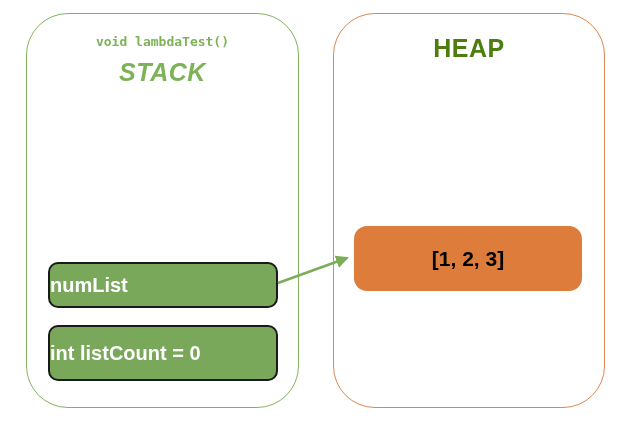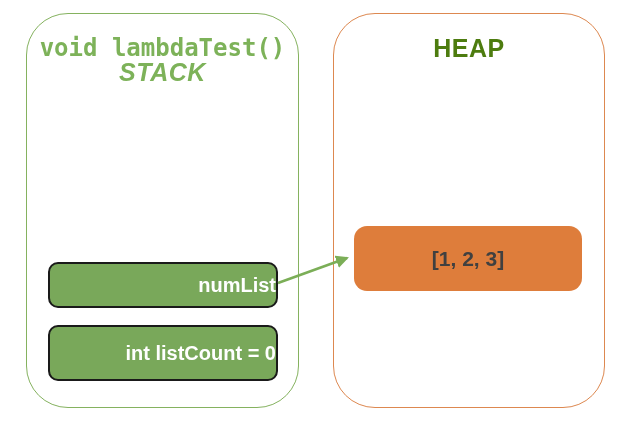--- a/index.html
+++ b/index.html
@@ -34,21 +34,21 @@
     border: 1.5px solid #DD8850;
   }
   .code-title {
     position: absolute;
     top: 20px;
     left: 0;
     width: 100%;
     text-align: center;
     font-family: "DejaVu Sans Mono", monospace;
     font-weight: bold;
-    font-size: 24px;
+    font-size: 13px;
     color: #7DB259;
     white-space: nowrap;
   }
   .frame-title {
     position: absolute;
     left: 0;
     width: 100%;
     text-align: center;
     font-weight: bold;
     font-size: 25px;
@@ -67,21 +67,21 @@
   .var-box {
     position: absolute;
     left: 21px;
     width: 230px;
     box-sizing: border-box;
     background: #79A85A;
     border: 2.25px solid #1a1a1a;
     border-radius: 10px;
     display: flex;
     align-items: center;
-    justify-content: flex-end;
+    justify-content: flex-start;
     color: #ffffff;
     font-weight: bold;
     font-size: 20px;
     white-space: nowrap;
   }
   .var-box.numlist {
     top: 248px;
     height: 46px;
   }
   .var-box.listcount {
@@ -93,21 +93,21 @@
     left: 20px;
     top: 212px;
     width: 228px;
     height: 65px;
     box-sizing: border-box;
     background: #DE7D3B;
     border-radius: 13px;
     display: flex;
     align-items: center;
     justify-content: center;
-    color: #404040;
+    color: #000000;
     font-weight: bold;
     font-size: 21px;
     white-space: nowrap;
   }
   .arrow-layer {
     position: absolute;
     left: 0;
     top: 0;
     width: 622px;
     height: 429px;

